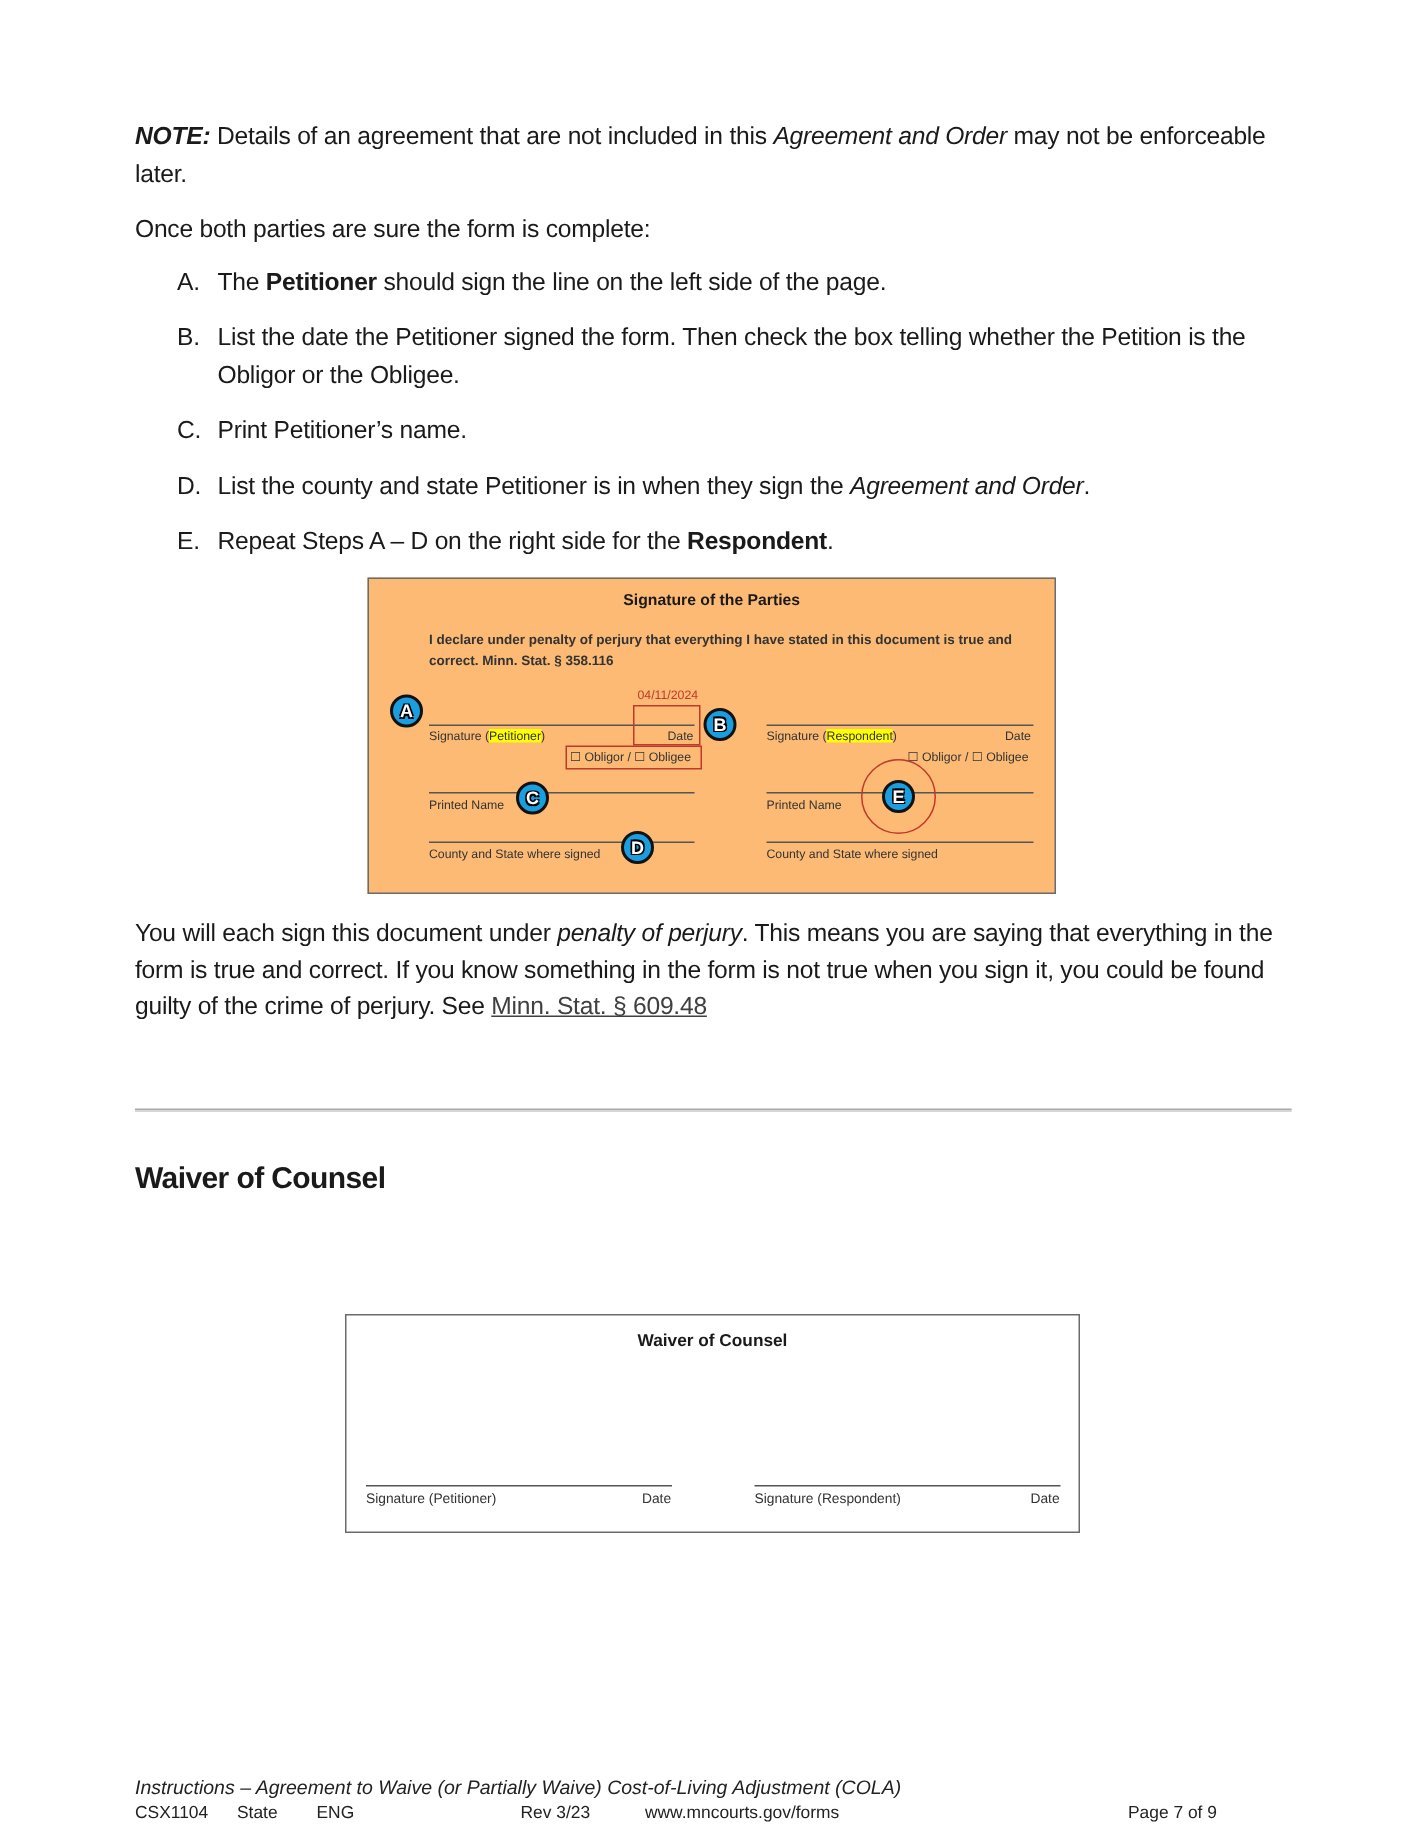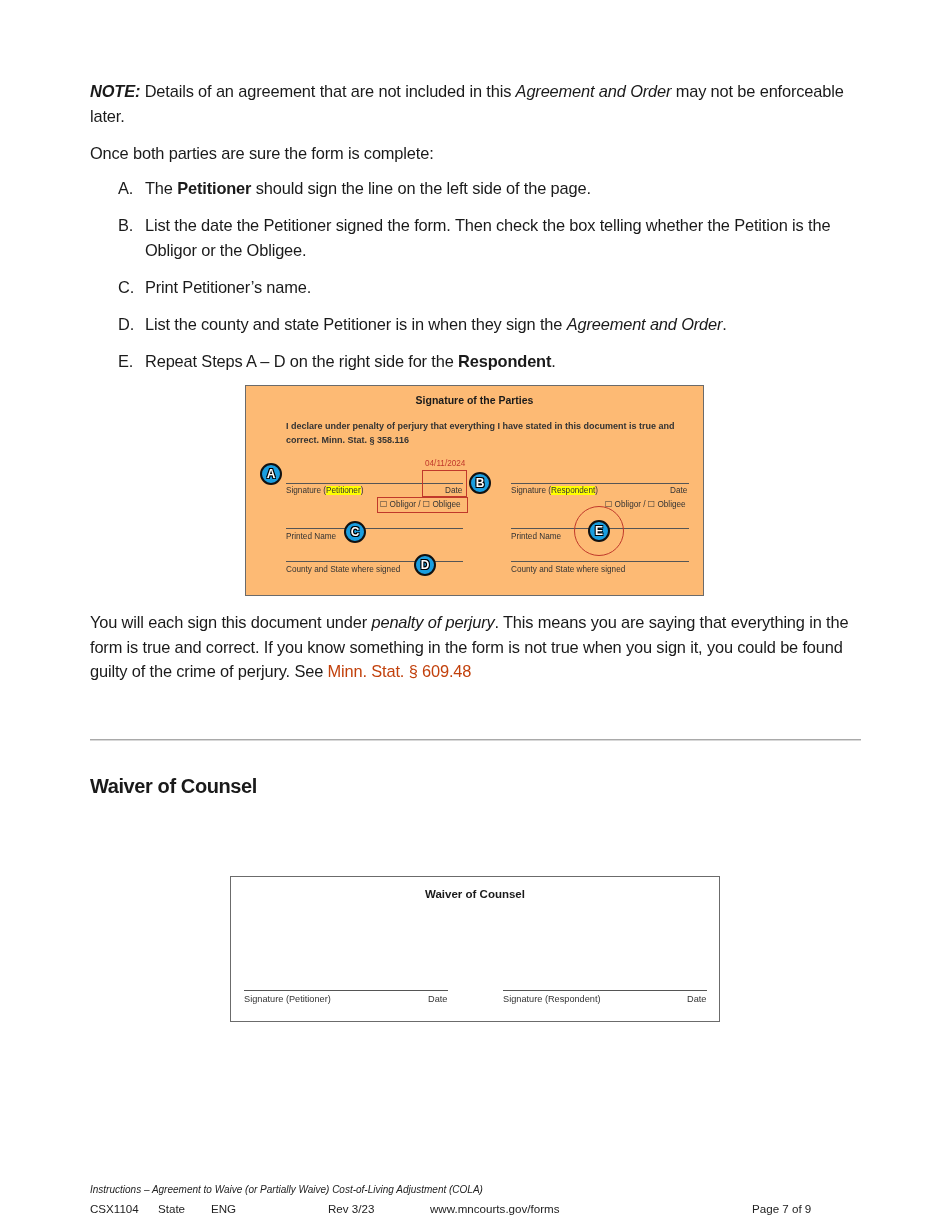--- a/index.html
+++ b/index.html
@@ -24,35 +24,35 @@
   .hl { background: #ffff00; }
   .redbox { position: absolute; border: 1.3px solid #c0392b; box-sizing: border-box; }
   .datered { position: absolute; font-size: 8.2px; color: #c0392b; }
   .badge { position: absolute; width: 22px; height: 22px; border-radius: 50%;
            background: #1a9ee0; border: 2px solid #111; box-sizing: border-box;
            color: #fff; font-weight: bold; font-size: 12px; line-height: 18px; text-align: center;
            text-shadow: -1px -1px 0 #000, 1px -1px 0 #000, -1px 1px 0 #000, 1px 1px 0 #000; }
   .ring { position: absolute; width: 50px; height: 50px; border-radius: 50%;
           border: 1.6px solid #c0392b; box-sizing: border-box; }
 
-  .link { color: #c2410c; }
+  .link { color: #404040; text-decoration: underline; }
 
   .hr { position: absolute; left: 90px; top: 739px; width: 771px; height: 1px;
         background: #a9a9a9; border-bottom: 1px solid #d8d8d8; }
 
   .h2 { position: absolute; left: 90px; top: 775px; font-size: 20px; font-weight: bold; letter-spacing: -0.4px; }
 
   
   .fig2 { position: absolute; left: 230px; top: 876px; width: 490px; height: 146px;
           border: 1px solid #6b6b6b; box-sizing: border-box; background: #fff; }
   .fig2 .title { position: absolute; top: 11px; left: 0; width: 100%; text-align: center;
           font-size: 11.5px; font-weight: bold; }
   .fig2 .decl { position: absolute; top: 41px; left: 13px; width: 470px; font-size: 9.8px; line-height: 17px; color: #333; }
 
-  .footer1 { position: absolute; left: 90px; top: 1184px; font-size: 10px; font-style: italic; color: #222; }
+  .footer1 { position: absolute; left: 90px; top: 1184px; font-size: 13px; font-style: italic; color: #222; }
   .footer2 { position: absolute; top: 1202px; font-size: 11.6px; color: #222; }
 </style>
 </head>
 <body>
 
 <div class="page">
 
   <div class="p" style="top:79px;">
     <b>NOTE:</b><span> Details of an agreement that are not included in this </span><i>Agreement and Order</i><span> may not be enforceable later.</span>
   </div>
@@ -130,16 +130,16 @@
     <div class="slab" style="left:197px; top:117px; font-size:9.2px;">Date</div>
     <div class="sline" style="left:272px; top:113px; width:204px;"></div>
     <div class="slab" style="left:272px; top:117px; font-size:9.2px;">Signature (Respondent)</div>
     <div class="slab" style="left:456px; top:117px; font-size:9.2px;">Date</div>
   </div>
 
   <div class="footer1">Instructions – Agreement to Waive (or Partially Waive) Cost-of-Living Adjustment (COLA)</div>
   <div class="footer2" style="left:90px;">CSX1104</div>
   <div class="footer2" style="left:158px;">State</div>
   <div class="footer2" style="left:211px;">ENG</div>
-  <div class="footer2" style="left:328px;">Rev 3/23</div>
+  <div class="footer2" style="left:347px;">Rev 3/23</div>
   <div class="footer2" style="left:430px;">www.mncourts.gov/forms</div>
   <div class="footer2" style="left:752px;">Page 7 of 9</div>
 </div>
 
 </body></html>

